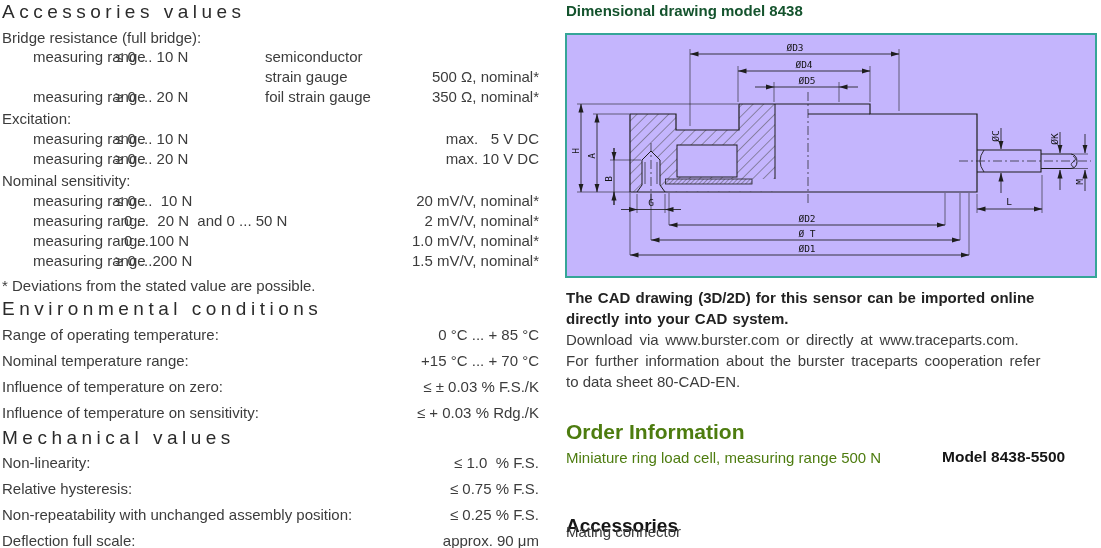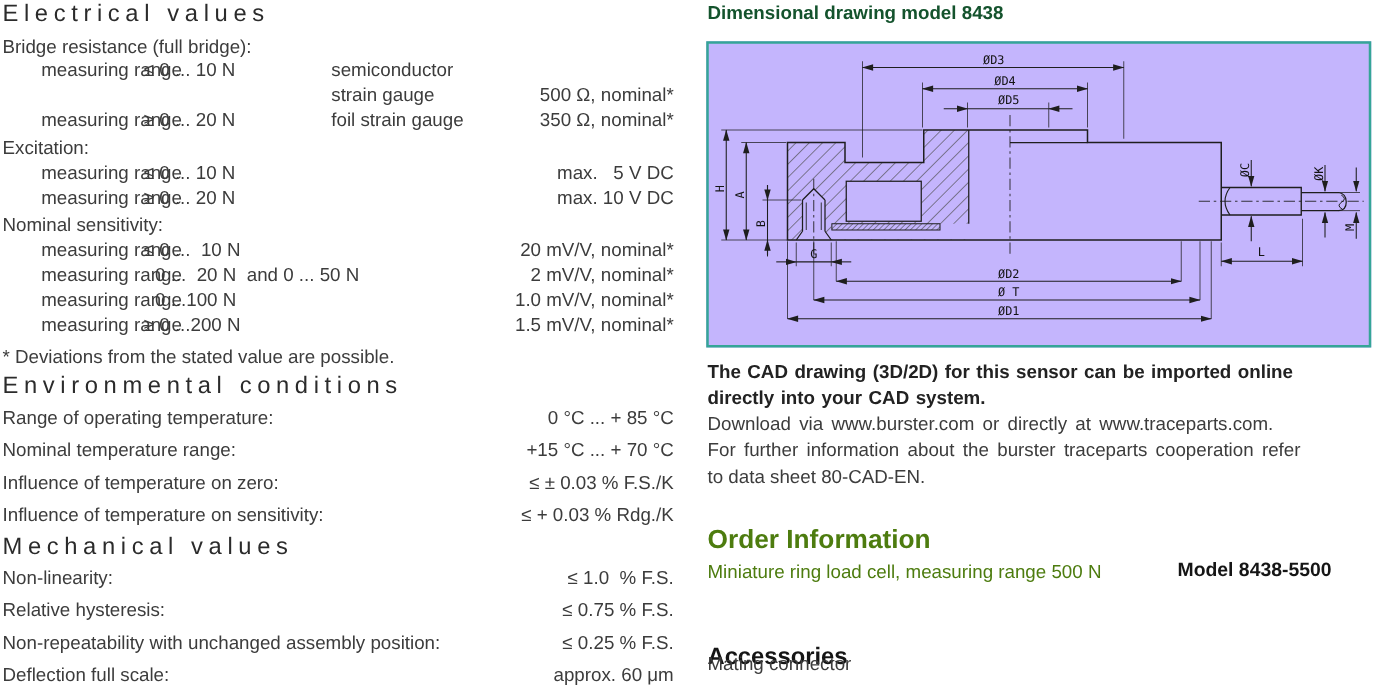--- a/index.html
+++ b/index.html
@@ -32,21 +32,21 @@
 
   svg text{font-family:"DejaVu Sans Mono","Liberation Mono",monospace;font-size:9.5px;fill:#141414;}
 </style>
 </head>
 <body>
 
 <div id="page">
 
   <div id="specs">
 
-    <div class="sec-heading" style="top:1px">Electrical values</div>
+    <div class="sec-heading" style="top:1px">Accessories values</div>
 
     <div class="row" style="top:29px">
       <span class="c0">Bridge resistance (full bridge):</span>
     </div>
     <div class="row" style="top:48px">
       <span class="c1">measuring range</span>
       <span class="c2">≤ 0 ... 10 N</span>
       <span class="c2b">semiconductor</span>
     </div>
     <div class="row" style="top:68px">
@@ -128,21 +128,21 @@
     <div class="row" style="top:480px">
       <span class="c0">Relative hysteresis:</span>
       <span class="c3">≤ 0.75 % F.S.</span>
     </div>
     <div class="row" style="top:506px">
       <span class="c0">Non-repeatability with unchanged assembly position:</span>
       <span class="c3">≤ 0.25 % F.S.</span>
     </div>
     <div class="row" style="top:532px">
       <span class="c0">Deflection full scale:</span>
-      <span class="c3">approx. 60 μm</span>
+      <span class="c3">approx. 90 μm</span>
     </div>
   </div>
 
   <div id="right">
 
     <div class="draw-title">Dimensional drawing model 8438</div>
 
     <div id="draw-box">
       <svg width="528" height="241" viewBox="0 0 528 241">
         <defs>

